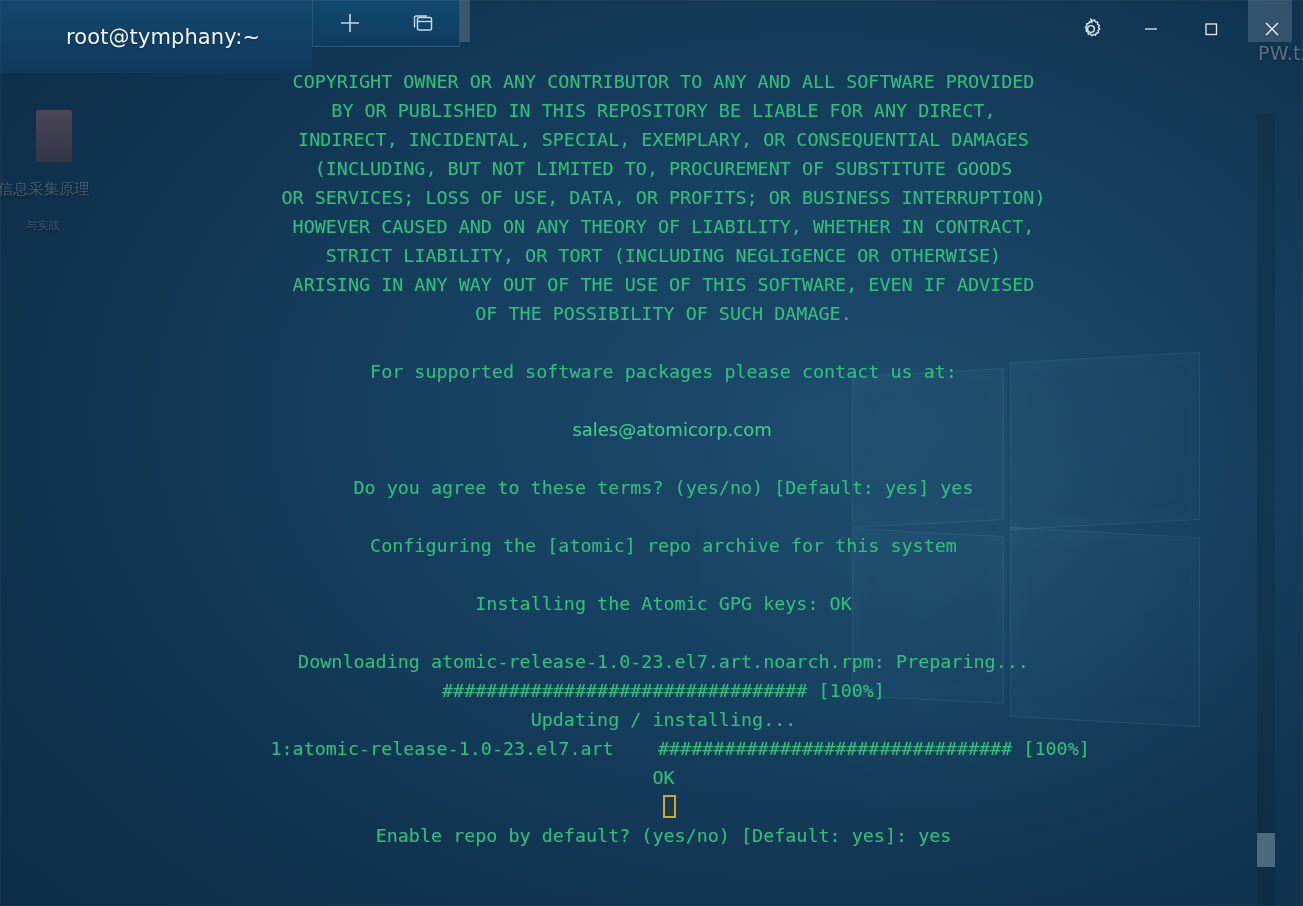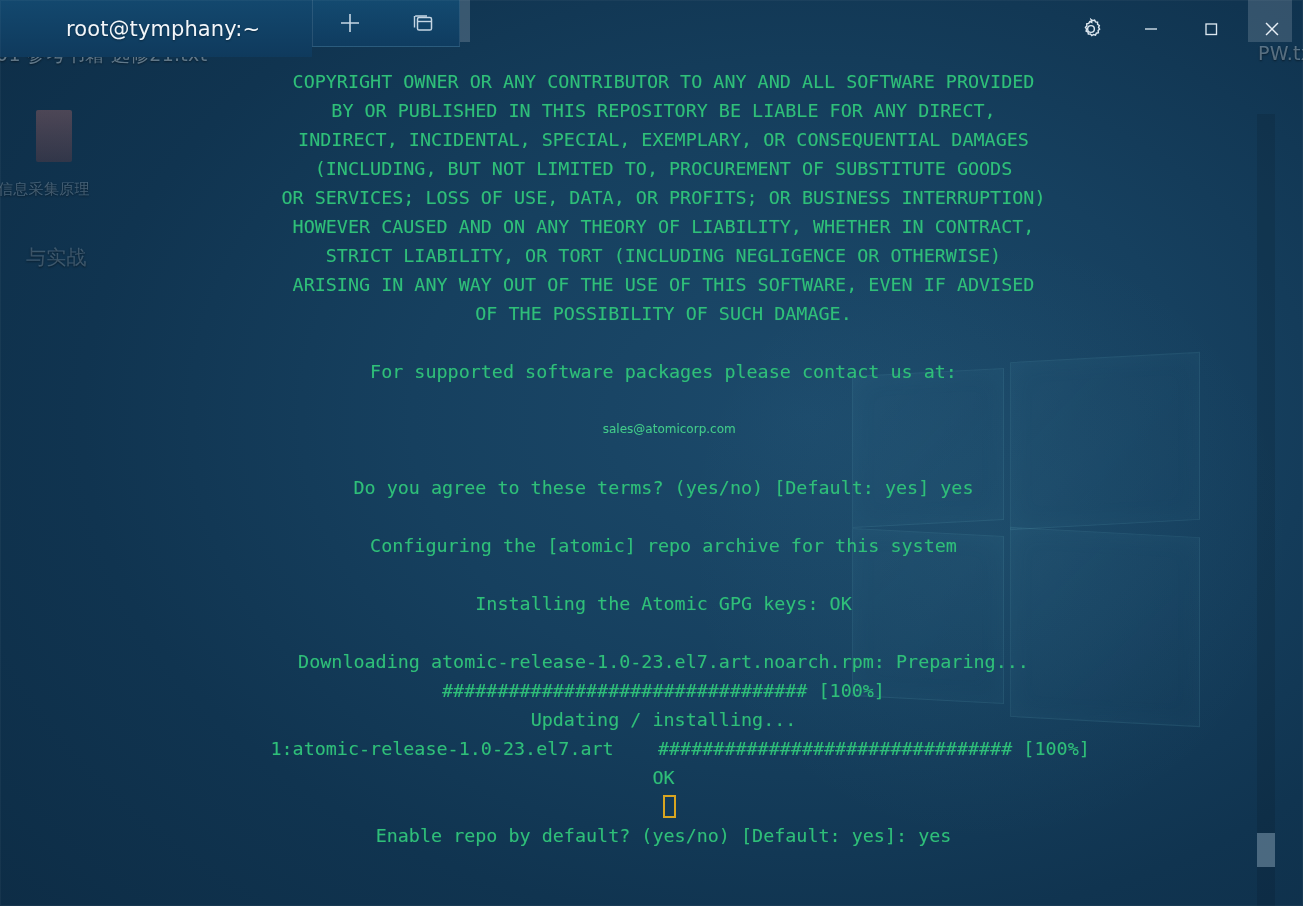--- a/index.html
+++ b/index.html
@@ -45,21 +45,21 @@
     color:rgba(205,222,235,.44);
     font-family:"DejaVu Sans", sans-serif;
     font-size:19px;
     letter-spacing:.3px;
     white-space:nowrap;
     text-shadow:0 1px 2px rgba(0,0,0,.45);
   }
   #dlabel-1 { left:-4px;  top:42px; }
   #dlabel-2 { left:1258px;top:42px; color:rgba(205,222,235,.40); }
   #dlabel-3 { left:-2px;  top:180px; font-size:15px; color:rgba(200,220,235,.30); }
-  #dlabel-4 { left:26px;  top:218px; font-size:20px; color:rgba(200,220,235,.26);margin-top:26px; }
+  #dlabel-4 { left:26px;  top:218px; font-size:11px; color:rgba(200,220,235,.26); }
 
   #dicon-pdf {
     position:absolute; left:28px; top:0px; width:46px; height:42px;
   }
   #dicon-pdf .sheetL { position:absolute; left:0; top:3px; width:17px; height:36px;
     background:linear-gradient(180deg,#c9bd93,#a59a73); opacity:.75; border-radius:1px;}
   #dicon-pdf .sheetR { position:absolute; left:12px; top:0px; width:30px; height:40px;
     background:linear-gradient(180deg,#e9e5dc,#c8c4ba); opacity:.78; border-radius:1px;}
   #dicon-pdf .badge  { position:absolute; left:16px; top:5px; width:22px; height:15px;
     background:#c8202a; opacity:.85; }
@@ -89,21 +89,21 @@
 
   
   #titlebar {
     height:57px; flex:0 0 57px;
     display:flex; align-items:stretch;
     background:rgba(10,42,70,0.0);
     position:relative;
   }
   #tab-strip { display:flex; align-items:stretch; }
   .tab {
-    width:312px; height:57px;
+    width:312px; height:73px;
     background:linear-gradient(180deg,#13486e 0%,#0f3a5d 100%);
     display:flex; align-items:center;
     padding-left:66px;
     position:relative;
   }
   .tab .tab-title {
     color:#f2f6fa; font-size:21px; letter-spacing:.1px;
     font-family:"DejaVu Sans", sans-serif;
     text-shadow:0 1px 2px rgba(0,0,0,.35);
     white-space:nowrap;
@@ -134,21 +134,21 @@
     line-height:29px;
     color:#2fbf79;
     white-space:pre;
     letter-spacing:0px;
     text-shadow:0 0 1px rgba(47,191,121,.30);
   }
   .tline { display:block; height:29px;text-align:center; }
   .email-line {
     font-family:"DejaVu Sans","Liberation Sans",sans-serif;
     color:#43c98b;
-    font-size:12px;
+    font-size:18px;
   }
   .cursor-block {
     display:inline-block; width:13px; height:23px;
     border:2px solid #d9a520; vertical-align:-5px;
     background:transparent;
   }
 
   
   #scroll-track {
     position:absolute; right:28px; top:57px; width:18px; bottom:0;

